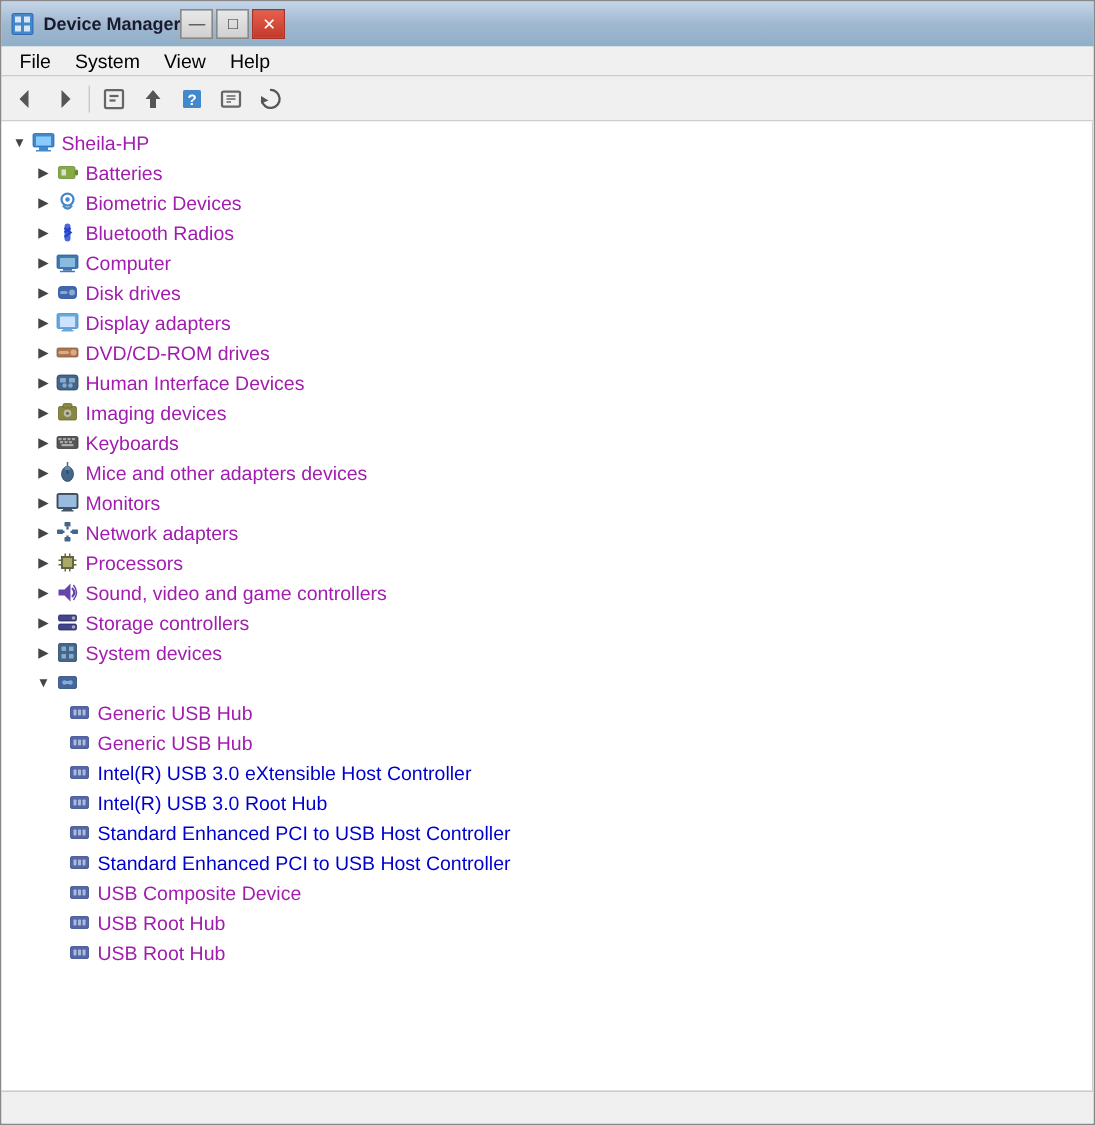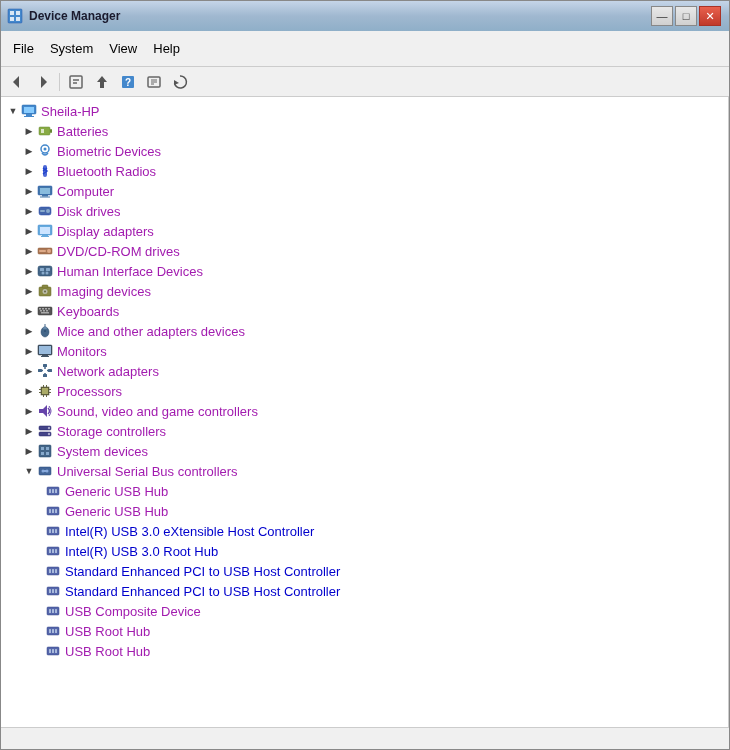--- a/index.html
+++ b/index.html
@@ -22,21 +22,20 @@
       flex-direction: column;
       box-shadow: 2px 2px 8px rgba(0,0,0,0.4);
     }
 
     
     .title-bar {
       height: 30px;
       background: linear-gradient(to bottom, #c5d5e8 0%, #a0b8d0 50%, #8fafc8 100%);
       display: flex;
       align-items: center;
-      justify-content: space-between;
       padding: 0 8px 0 6px;
       flex-shrink: 0;
     }
     .title-bar-left {
       display: flex;
       align-items: center;
       gap: 6px;
     }
     .title-icon {
       width: 16px;
@@ -64,21 +63,21 @@
       color: #333;
     }
     .title-btn.close-btn {
       background: linear-gradient(to bottom, #e8604c, #c0392b);
       color: white;
       border-color: #a93226;
     }
 
     
     .menu-bar {
-      height: 36px;
+      height: 20px;
       background: #f0f0f0;
       display: flex;
       align-items: center;
       padding: 4px 4px;
       border-bottom: 1px solid #ccc;
       flex-shrink: 0;
     }
     .menu-item {
       padding: 2px 8px;
       cursor: pointer;
@@ -526,21 +525,20 @@
       <div class="tree-item indent1">
         <span class="expander">▼</span>
         <span class="item-icon">
           <svg width="16" height="16" viewBox="0 0 16 16">
             <rect x="2" y="4" width="12" height="8" rx="1" fill="#446699" stroke="#224477" stroke-width="0.5"></rect>
             <circle cx="6" cy="8" r="1.5" fill="#88aadd"></circle>
             <circle cx="10" cy="8" r="1.5" fill="#88aadd"></circle>
             <rect x="7" y="7" width="2" height="2" fill="#88aadd"></rect>
           </svg>
         </span>
-        <span class="item-label">Universal Serial Bus controllers</span>
       </div>
 
       <div class="tree-item indent2">
         <span class="expander" style="color:transparent;">▶</span>
         <span class="item-icon">
           <svg width="16" height="16" viewBox="0 0 16 16">
             <rect x="2" y="4" width="12" height="8" rx="1" fill="#5566aa" stroke="#334488" stroke-width="0.5"></rect>
             <rect x="4" y="6" width="2" height="4" fill="#aabbdd" rx="0.5"></rect>
             <rect x="7" y="6" width="2" height="4" fill="#aabbdd" rx="0.5"></rect>
             <rect x="10" y="6" width="2" height="4" fill="#aabbdd" rx="0.5"></rect>

